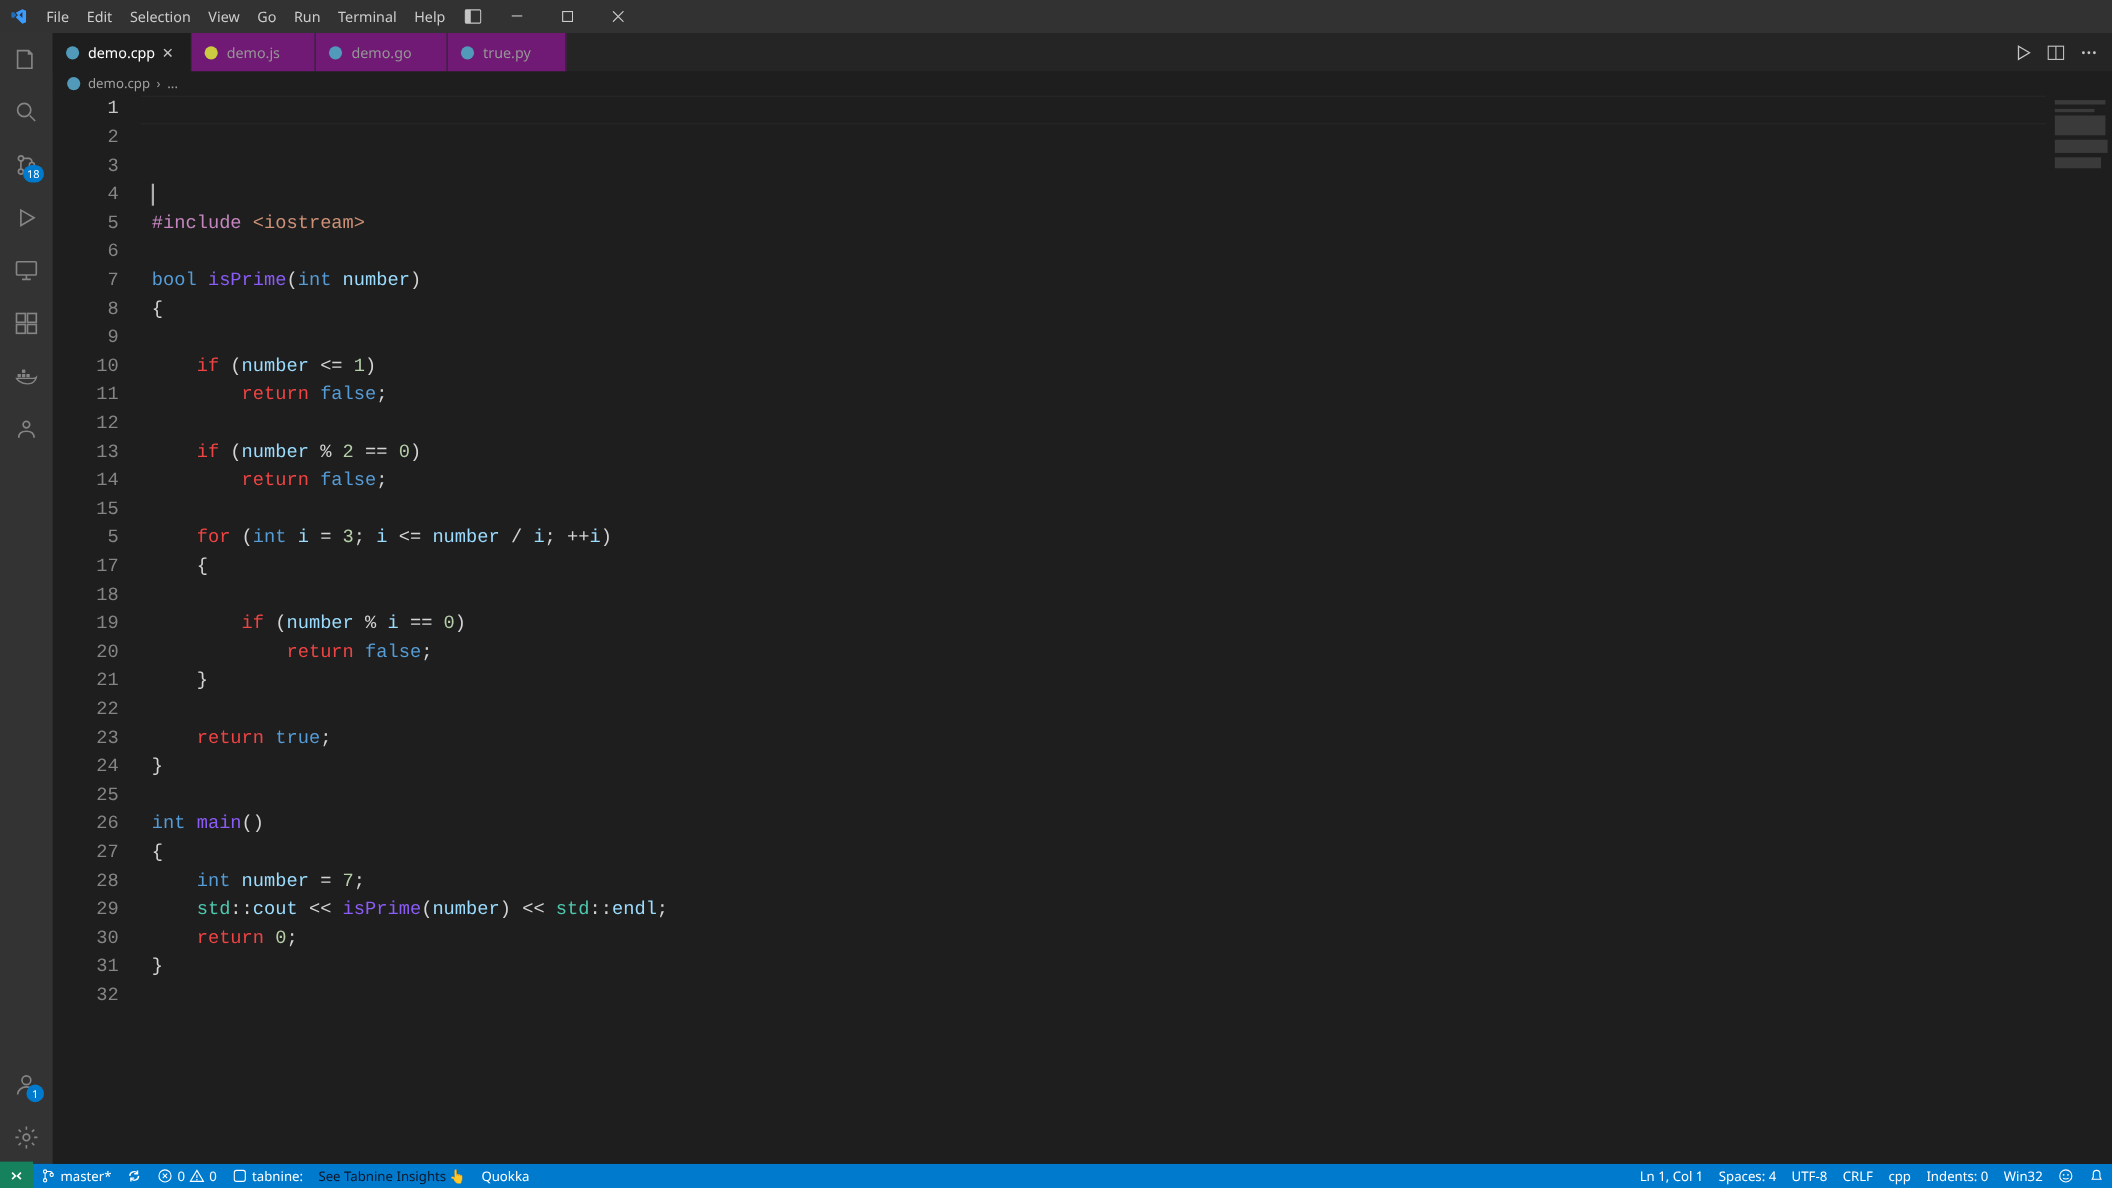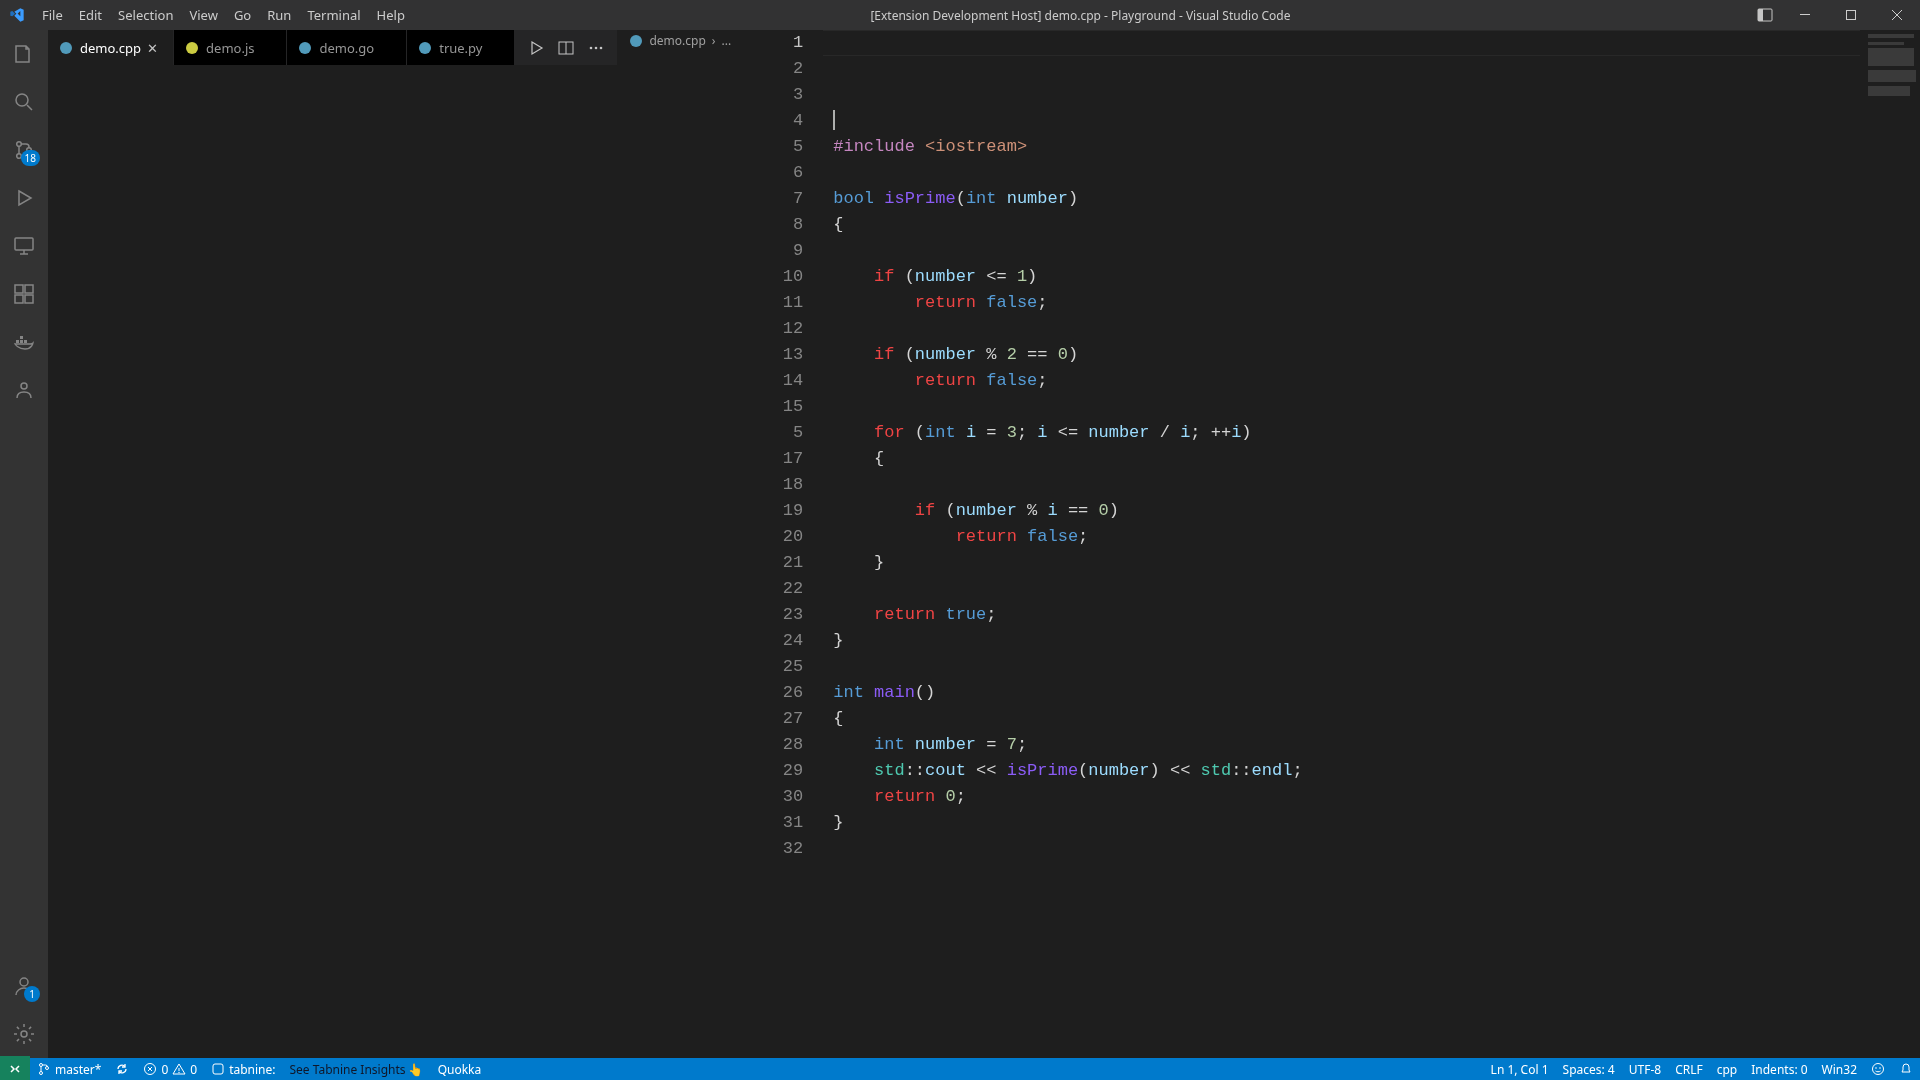--- a/index.html
+++ b/index.html
@@ -87,37 +87,37 @@
   color: #fff;
   font-size: 10px;
   line-height: 16px;
   text-align: center;
 }
 
 
 .editor-col {
   flex: 1;
   display: flex;
-  flex-direction: row;
+  flex-direction: column;
   min-width: 0;
 }
 
 
 .tabs {
   height: 35px;
   background: #252526;
   display: flex;
   align-items: stretch;
 }
 .tab {
   display: flex;
   align-items: center;
   gap: 6px;
   padding: 0 10px;
-  background: #000000;
+  background: #701a75;
   border-right: 1px solid #252526;
   color: #969696;
   font-size: 13px;
 }
 .tab.active { background: #1e1e1e; color: #ffffff; }
 .tab .file-ico { width: 16px; height: 16px; display:flex; align-items:center; justify-content:center; }
 .tab .close-x { width: 16px; color: #c5c5c5; visibility: hidden; }
 .tab.active .close-x { visibility: visible; }
 .tabs-spacer { flex: 1; }
 .tab-actions { display: flex; align-items: center; gap: 8px; padding: 0 10px; color: #c5c5c5; }
@@ -222,21 +222,20 @@
   <div class="menu" id="menu">
       <div class="menu-item">File</div>
       <div class="menu-item">Edit</div>
       <div class="menu-item">Selection</div>
       <div class="menu-item">View</div>
       <div class="menu-item">Go</div>
       <div class="menu-item">Run</div>
       <div class="menu-item">Terminal</div>
       <div class="menu-item">Help</div>
     </div>
-  <div class="title-center">[Extension Development Host] demo.cpp - Playground - Visual Studio Code</div>
   <div class="layout-toggle">
     <svg width="16" height="16" viewBox="0 0 16 16">
         <rect x="1" y="2" width="14" height="12" rx="1" fill="none" stroke="#c5c5c5"></rect>
         <rect x="1" y="2" width="5" height="12" fill="#c5c5c5"></rect>
       </svg>
   </div>
   <div class="win-controls">
     <div class="wc">
         <svg width="10" height="10">
           <rect y="4" width="10" height="1" fill="currentColor"></rect>

